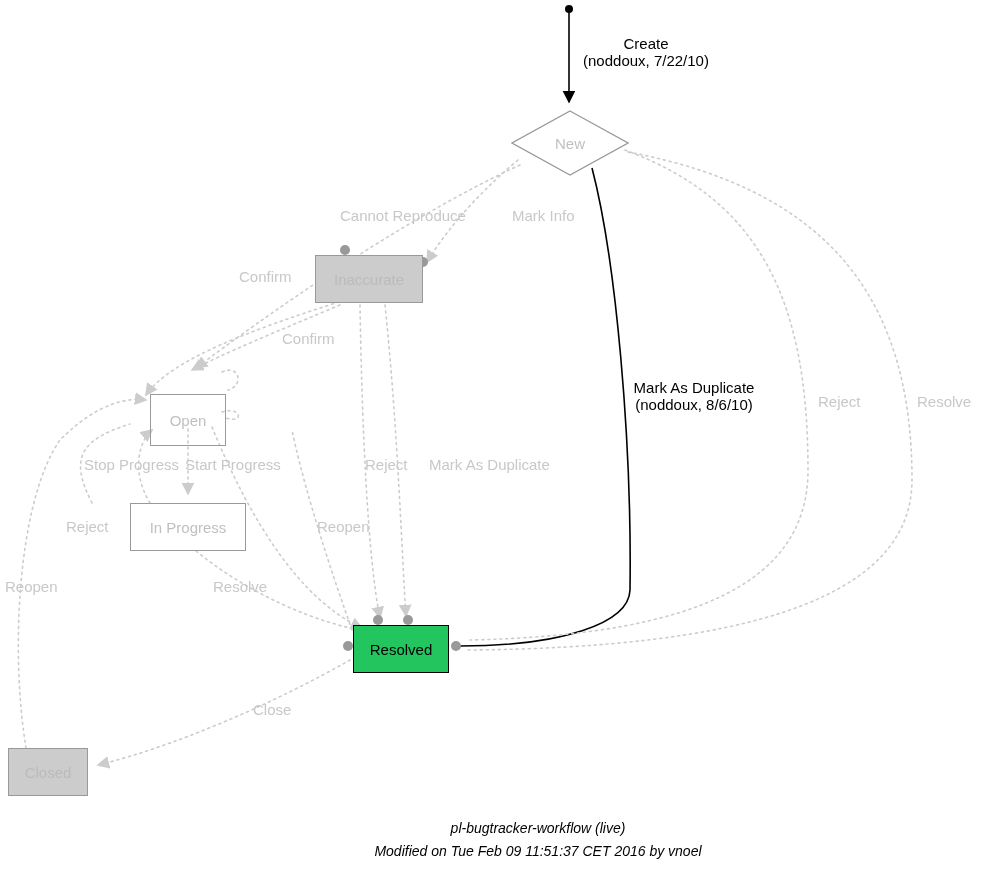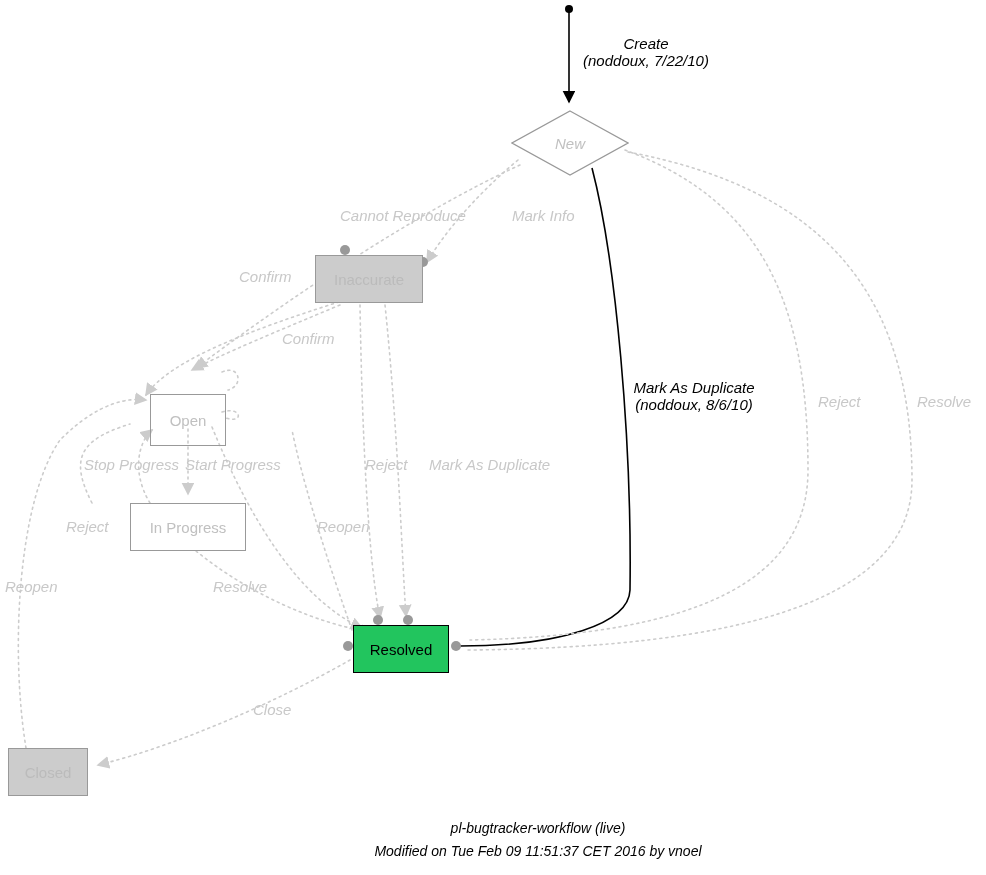--- a/index.html
+++ b/index.html
@@ -45,40 +45,38 @@
     border: 1px solid #999999;
     color: #bbbbbb;
   }
   .node-active {
     background: #22c55e;
     border: 1px solid #000000;
     color: #000000;
   }
   .diamond-wrap {
     position: absolute;
-    font-style: italic;
   }
   .diamond-label {
     position: absolute;
     left: 0;
     top: 0;
     width: 100%;
     height: 100%;
     display: flex;
     align-items: center;
     justify-content: center;
     font-size: 15px;
     color: #c0c0c0;
   }
   .edge-label {
     position: absolute;
     font-size: 15px;
     color: #c8c8c8;
     white-space: nowrap;
-    font-style: italic;
   }
   .edge-label.strong {
     color: #000000;
   }
   .edge-label .sub {
     display: block;
     text-align: center;
   }
   .caption {
     position: absolute;

